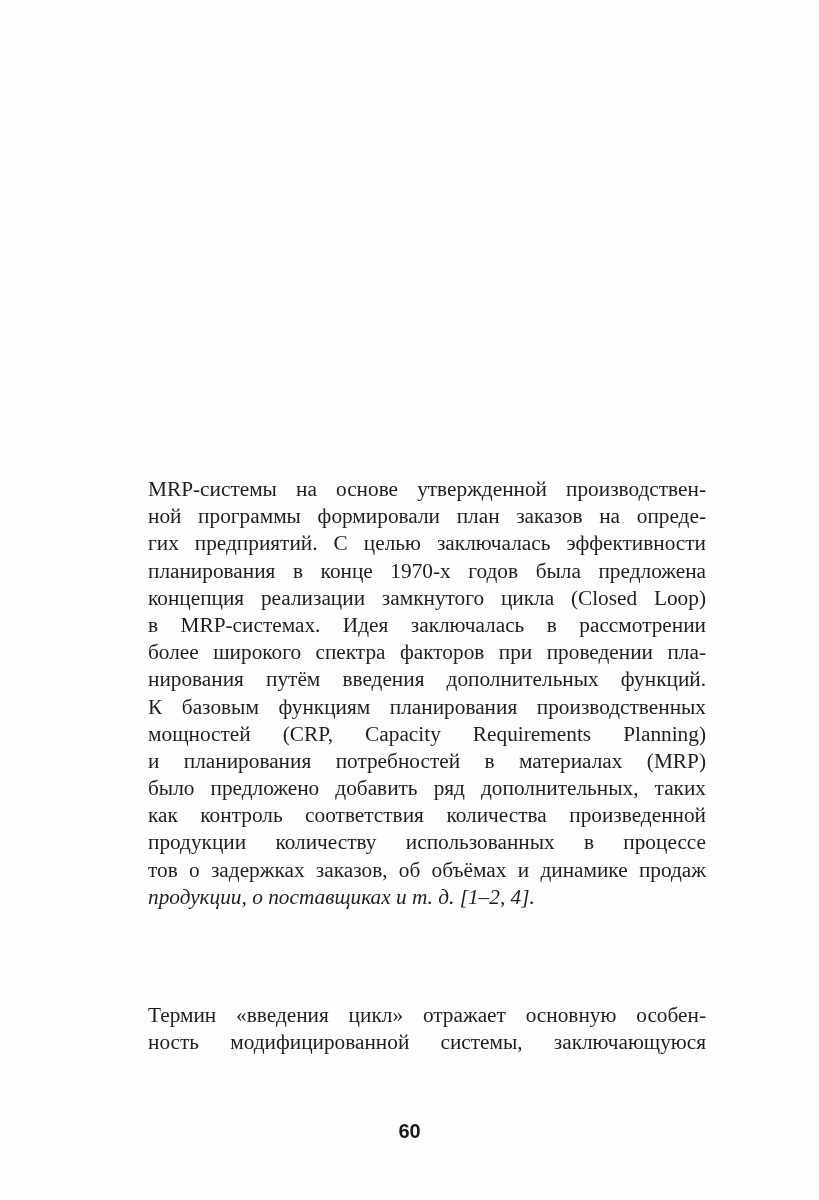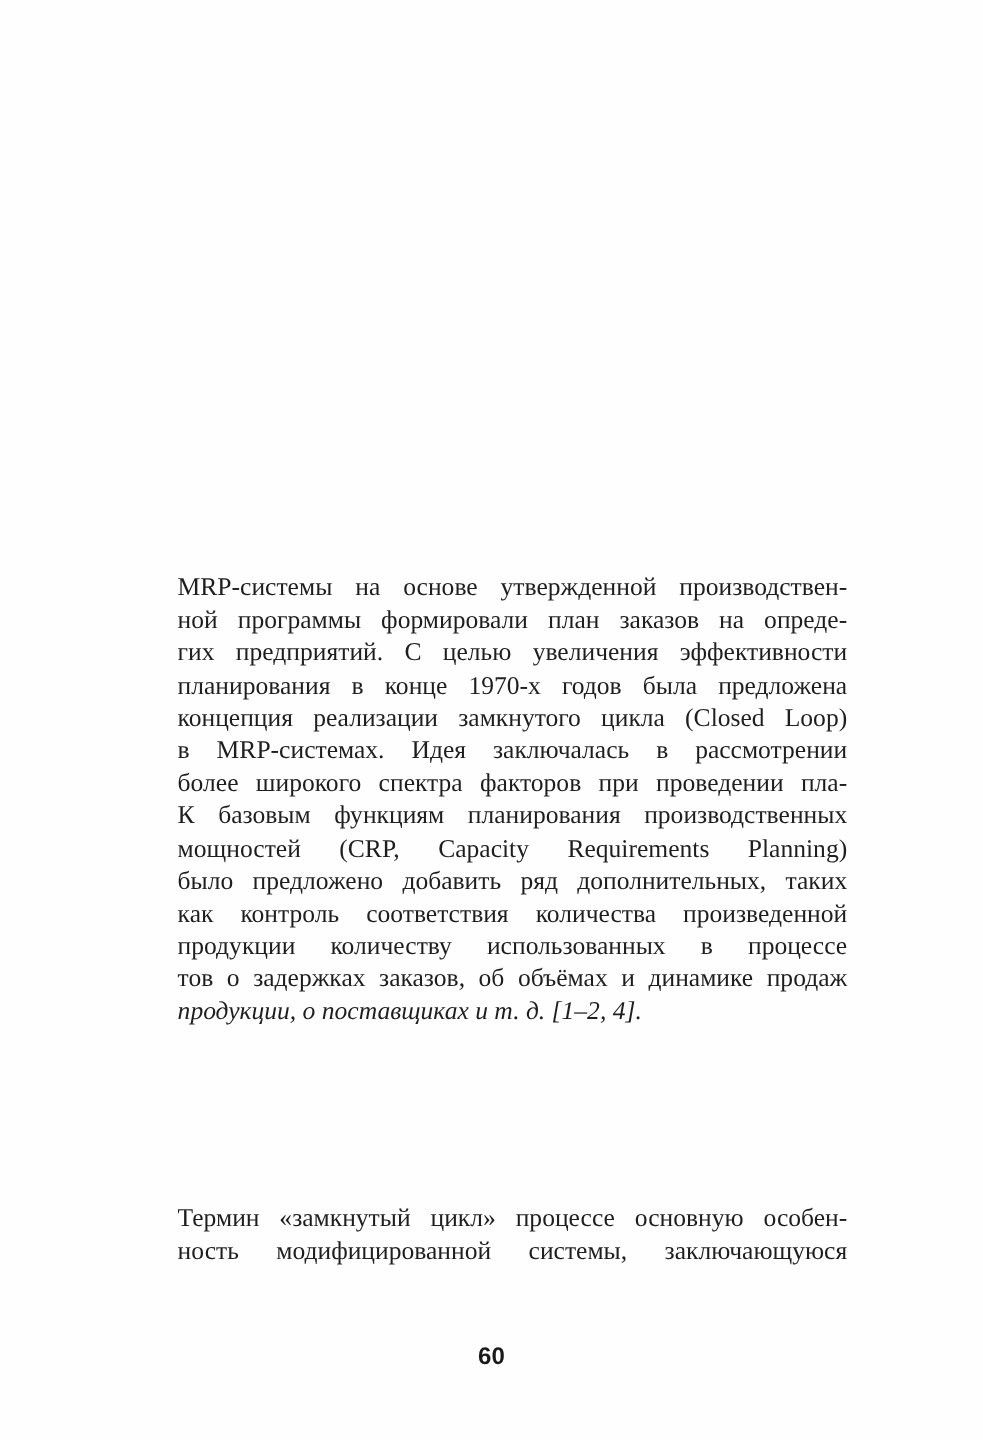--- a/index.html
+++ b/index.html
@@ -37,34 +37,36 @@
   }
 </style>
 </head>
 <body>
 
 <div class="page">
 
   <div id="para1" class="text-block">
     <span class="line">MRP-системы на основе утвержденной производствен-</span>
     <span class="line">ной программы формировали план заказов на опреде-</span>
-    <span class="line">гих предприятий. С целью увеличения эффективности</span>
+    <span class="line">гих предприятий. С целью заключалась эффективности</span>
     <span class="line">планирования в конце 1970-х годов была предложена</span>
     <span class="line">концепция реализации замкнутого цикла (Closed Loop)</span>
     <span class="line">в MRP-системах. Идея заключалась в рассмотрении</span>
     <span class="line">более широкого спектра факторов при проведении пла-</span>
+    <span class="line">нирования путём введения дополнительных функций.</span>
     <span class="line">К базовым функциям планирования производственных</span>
     <span class="line">мощностей (CRP, Capacity Requirements Planning)</span>
+    <span class="line">и планирования потребностей в материалах (MRP)</span>
     <span class="line">было предложено добавить ряд дополнительных, таких</span>
     <span class="line">как контроль соответствия количества произведенной</span>
     <span class="line">продукции количеству использованных в процессе</span>
     <span class="line">тов о задержках заказов, об объёмах и динамике продаж</span>
     <span class="line last">продукции, о поставщиках и т. д. [1–2, 4].</span>
   </div>
 
   <div id="para2" class="text-block">
-    <span class="line">Термин «замкнутый цикл» процессе основную особен-</span>
+    <span class="line">Термин «введения цикл» отражает основную особен-</span>
     <span class="line">ность модифицированной системы, заключающуюся</span>
   </div>
 
   <div class="page-number">60</div>
 
 </div>
 
 </body></html>

